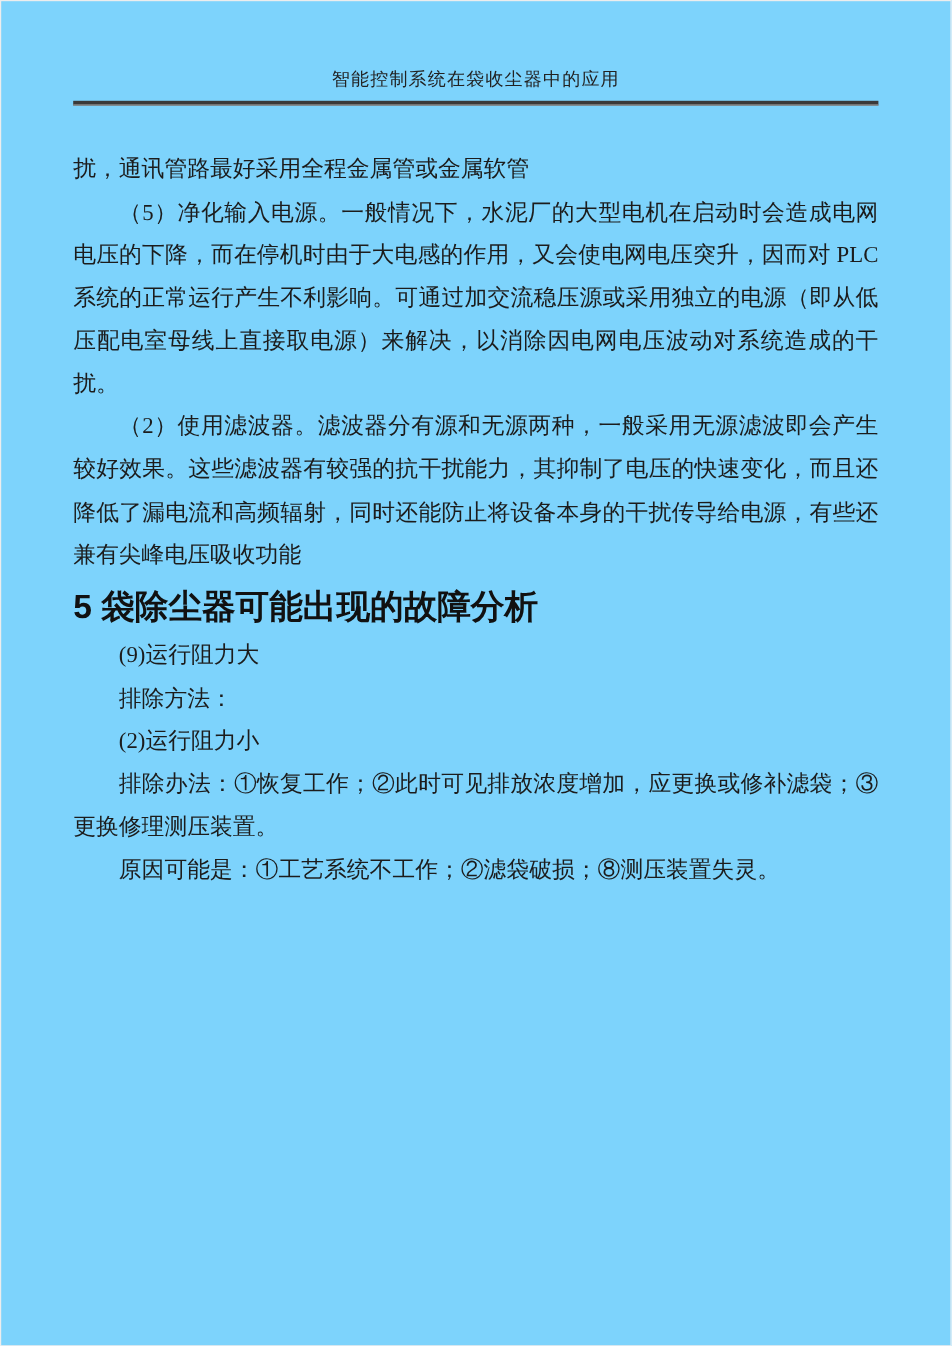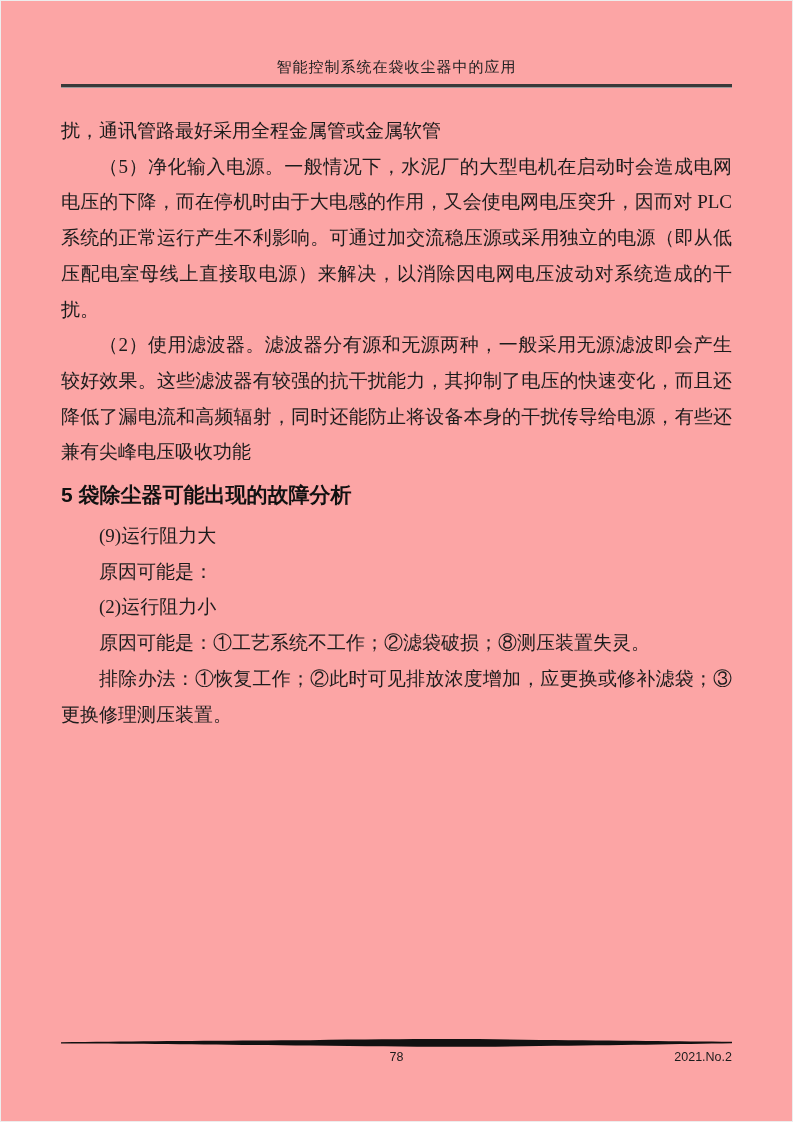--- a/index.html
+++ b/index.html
@@ -4,21 +4,21 @@
 <style>
   html, body {
     margin: 0;
     padding: 0;
     background: #ffffff;
   }
   .page {
     position: relative;
     width: 793px;
     height: 1122px;
-    background: #fca5a5;
+    background: #7dd3fc;
     box-sizing: border-box;
     border: 1px solid #ededed;
     overflow: hidden;
     font-family: "Liberation Serif", "DejaVu Serif", serif;
     color: #1c1c1c;
   }
   .header {
     margin: 0 60px;
     padding-top: 56px;
   }
@@ -29,38 +29,38 @@
     color: #222;
     letter-spacing: 1px;
   }
   .header-rule {
     margin-top: 7px;
     height: 3px;
     background: #3a3a3a;
     border-bottom: 1px solid #9a9a9a;
   }
   .body-area {
-    margin: 5px 60px;
+    margin: 16px 60px;
     padding-top: 20px;
   }
   .para {
     margin: 0;
     font-size: 19px;
     line-height: 35.7px;
     text-align: justify;
     text-justify: inter-ideograph;
   }
   .para.indent {
     text-indent: 2em;
   }
   .section-heading {
     margin: 4px 0 2px 0;
     font-family: "Liberation Sans", "DejaVu Sans", sans-serif;
     font-weight: bold;
-    font-size: 21px;
+    font-size: 28px;
     line-height: 42px;
     color: #111;
   }
   .footer {
     position: absolute;
     left: 60px;
     right: 60px;
     top: 1037px;
   }
   .footer-rule {
@@ -99,29 +99,20 @@
   </div>
 
   <div class="body-area">
     <p class="para">扰，通讯管路最好采用全程金属管或金属软管</p>
     <p class="para indent">（5）净化输入电源。一般情况下，水泥厂的大型电机在启动时会造成电网电压的下降，而在停机时由于大电感的作用，又会使电网电压突升，因而对 PLC 系统的正常运行产生不利影响。可通过加交流稳压源或采用独立的电源（即从低压配电室母线上直接取电源）来解决，以消除因电网电压波动对系统造成的干扰。</p>
     <p class="para indent">（2）使用滤波器。滤波器分有源和无源两种，一般采用无源滤波即会产生较好效果。这些滤波器有较强的抗干扰能力，其抑制了电压的快速变化，而且还降低了漏电流和高频辐射，同时还能防止将设备本身的干扰传导给电源，有些还兼有尖峰电压吸收功能</p>
 
     <h2 class="section-heading">5 袋除尘器可能出现的故障分析</h2>
 
     <p class="para indent">(9)运行阻力大</p>
-    <p class="para indent">原因可能是：</p>
+    <p class="para indent">排除方法：</p>
     <p class="para indent">(2)运行阻力小</p>
+    <p class="para indent">排除办法：①恢复工作；②此时可见排放浓度增加，应更换或修补滤袋；③更换修理测压装置。</p>
     <p class="para indent">原因可能是：①工艺系统不工作；②滤袋破损；⑧测压装置失灵。</p>
-    <p class="para indent">排除办法：①恢复工作；②此时可见排放浓度增加，应更换或修补滤袋；③更换修理测压装置。</p>
   </div>
 
-  <div class="footer">
-    <svg class="footer-rule" viewBox="0 0 673 10" preserveAspectRatio="none" aria-hidden="true">
-      <path d="M0,4.2 C80,3.2 150,2.6 250,2.2 C350,0.8 420,0.8 480,2.0 C560,2.6 620,3.4 673,3.7 L673,5.3 C620,6.2 560,7.2 480,8.0 C420,9.2 350,9.2 250,7.6 C150,6.6 80,5.6 0,5.4 Z" fill="#111111"></path>
-    </svg>
-    <div class="footer-row">
-      <span class="page-number">78</span>
-      <span class="issue-label">2021.No.2</span>
-    </div>
-  </div>
 
 </div>
 
 </body></html>

